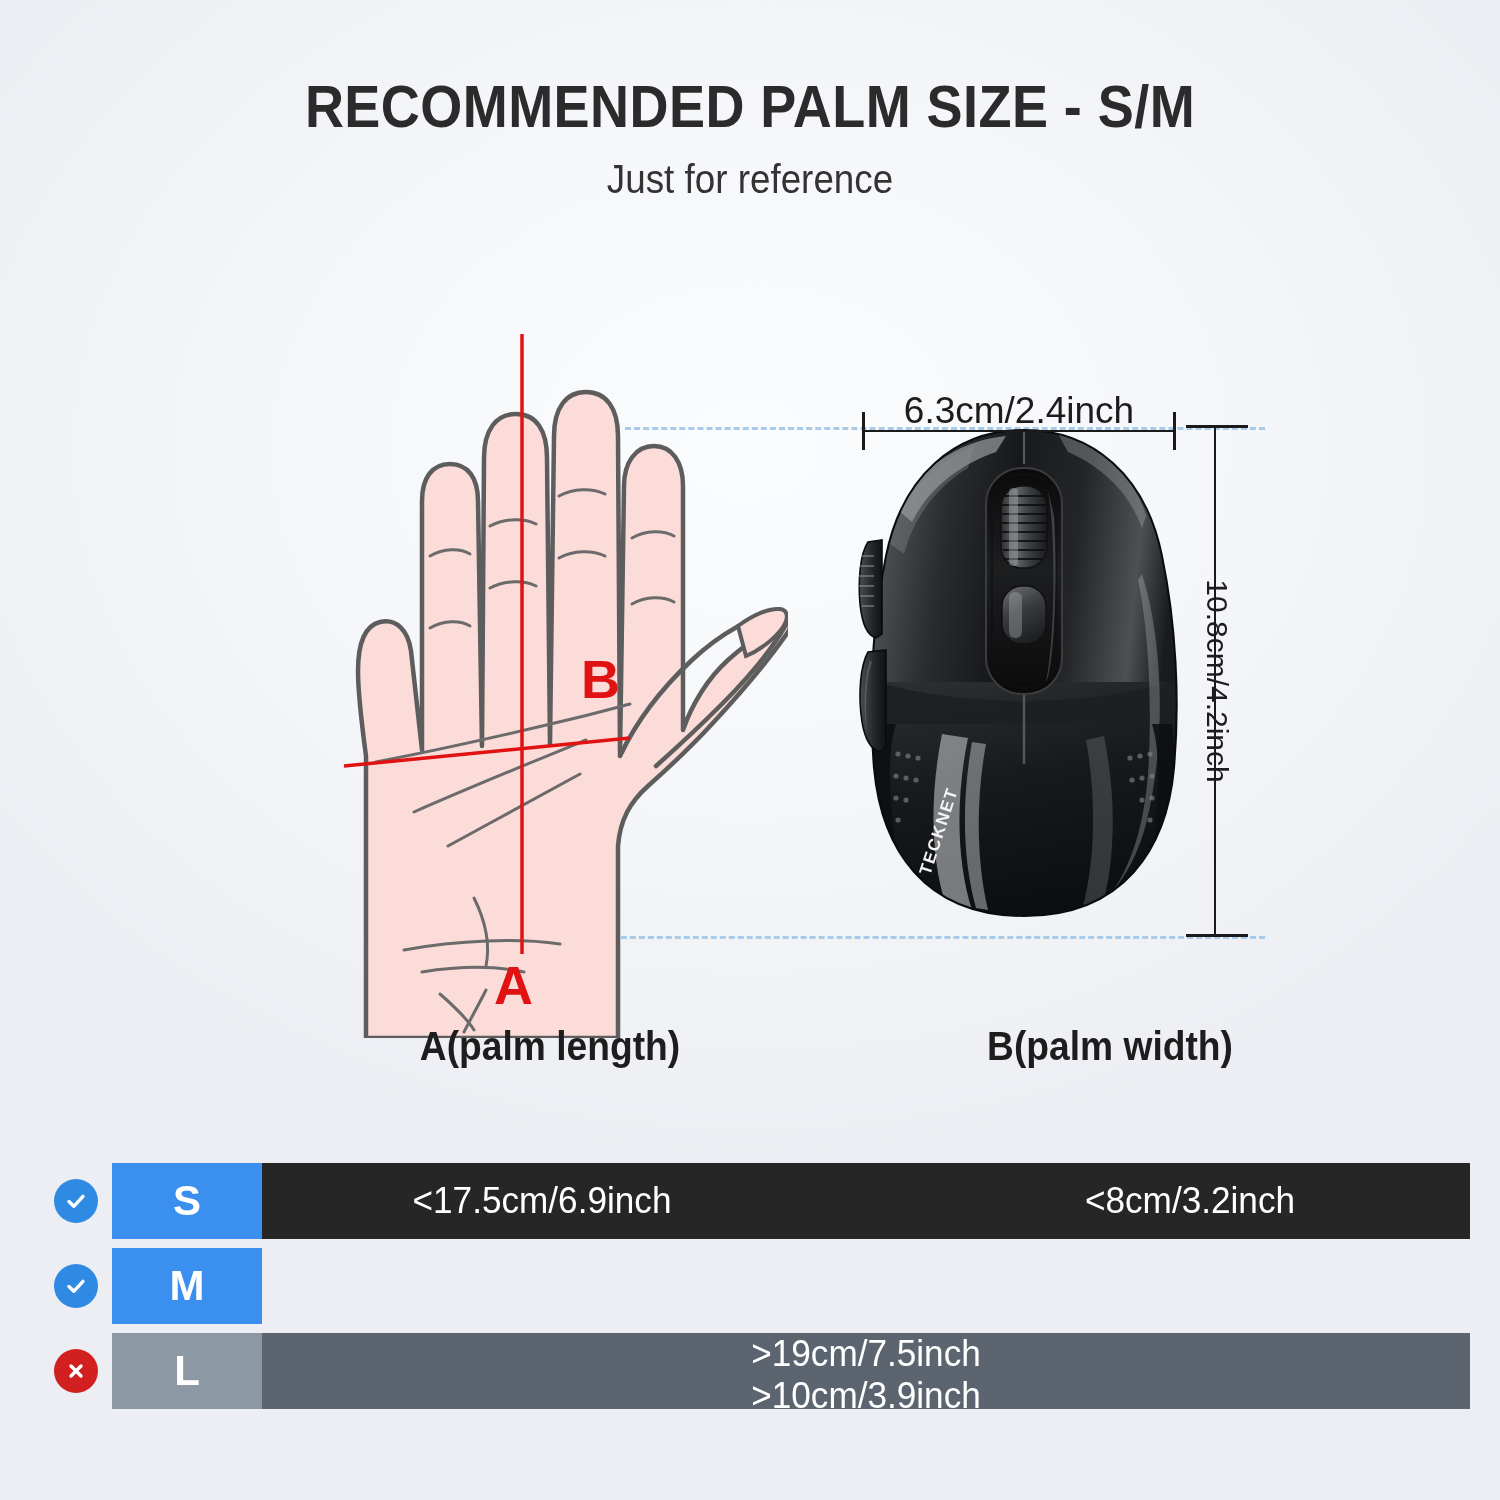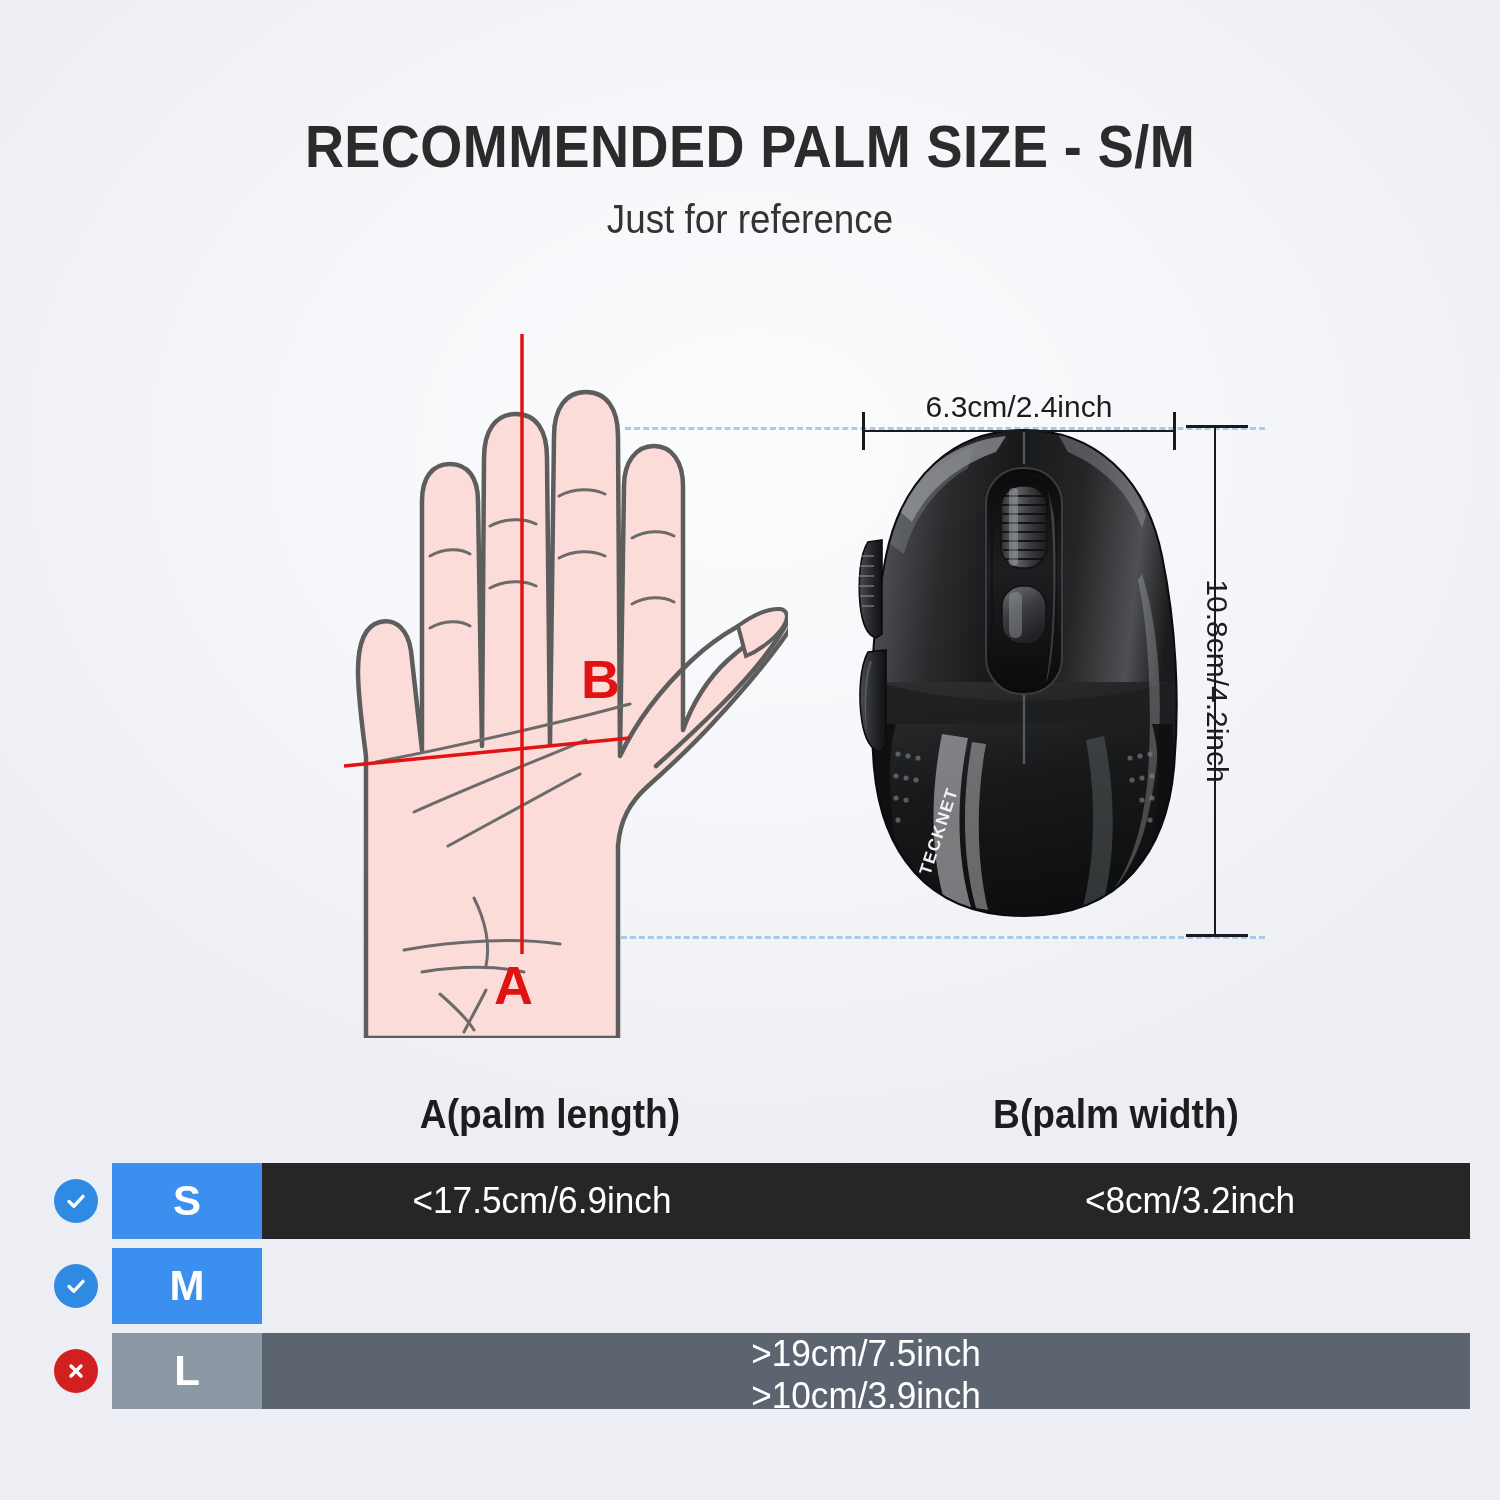--- a/index.html
+++ b/index.html
@@ -23,21 +23,20 @@
       linear-gradient(180deg, #eef0f4 0%, #edeff3 100%);
   }
 
   
   .header {
     position: absolute;
     top: 72px;
     left: 0;
     width: 1500px;
     text-align: center;
-    margin-top: 40px;
   }
   .title {
     font-size: 60px;
     font-weight: 700;
     letter-spacing: 0.5px;
     color: #2b2b2b;
     transform: scaleX(0.9);
     transform-origin: center;
     white-space: nowrap;
   }
@@ -103,21 +102,21 @@
     border-left: 3px solid #1a1a1a;
   }
   .dim-w .tick.l { left: 0; }
   .dim-w .tick.r { right: 0; }
   .dim-w .label {
     position: absolute;
     left: 0;
     top: -6px;
     width: 100%;
     text-align: center;
-    font-size: 30px;
+    font-size: 37px;
     color: #1c1c1c;
     white-space: nowrap;
   }
 
   
   .dim-h {
     position: absolute;
     left: 1186px;
     top: 425px;
     width: 62px;
@@ -147,25 +146,24 @@
     transform: translate(-50%, -50%) rotate(90deg);
     font-size: 30px;
     color: #1c1c1c;
     white-space: nowrap;
   }
 
   
   .col-headers {
     position: absolute;
     left: 270px;
-    top: 1092px;
+    top: 1024px;
     width: 1200px;
     height: 60px;
     display: flex;
-    gap: 6px;
   }
   .col-head {
     font-size: 40px;
     font-weight: 700;
     color: #1d1d1d;
     text-align: center;
     transform: scaleX(0.93);
   }
   .col-head.a { width: 560px; }
   .col-head.b { width: 560px; }

